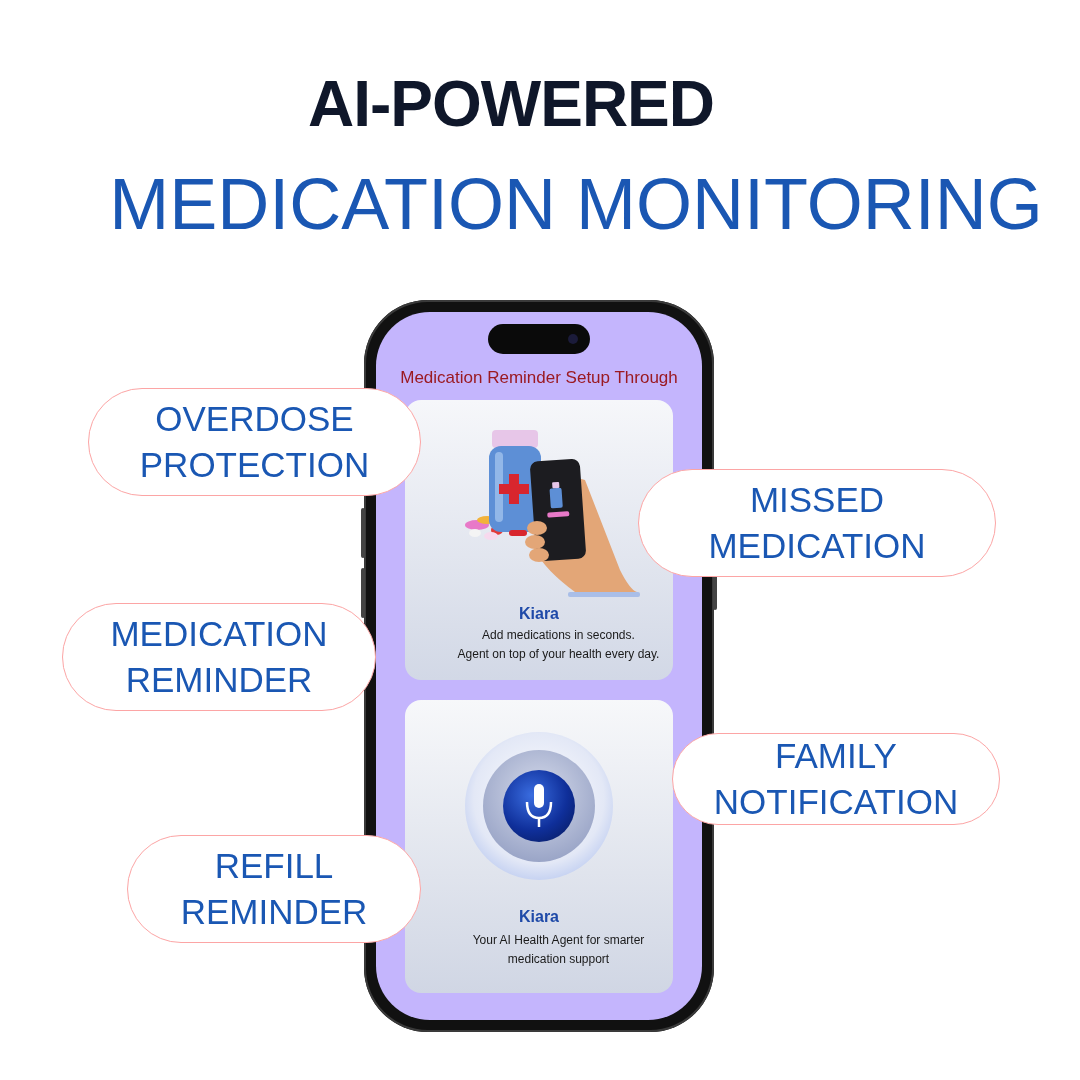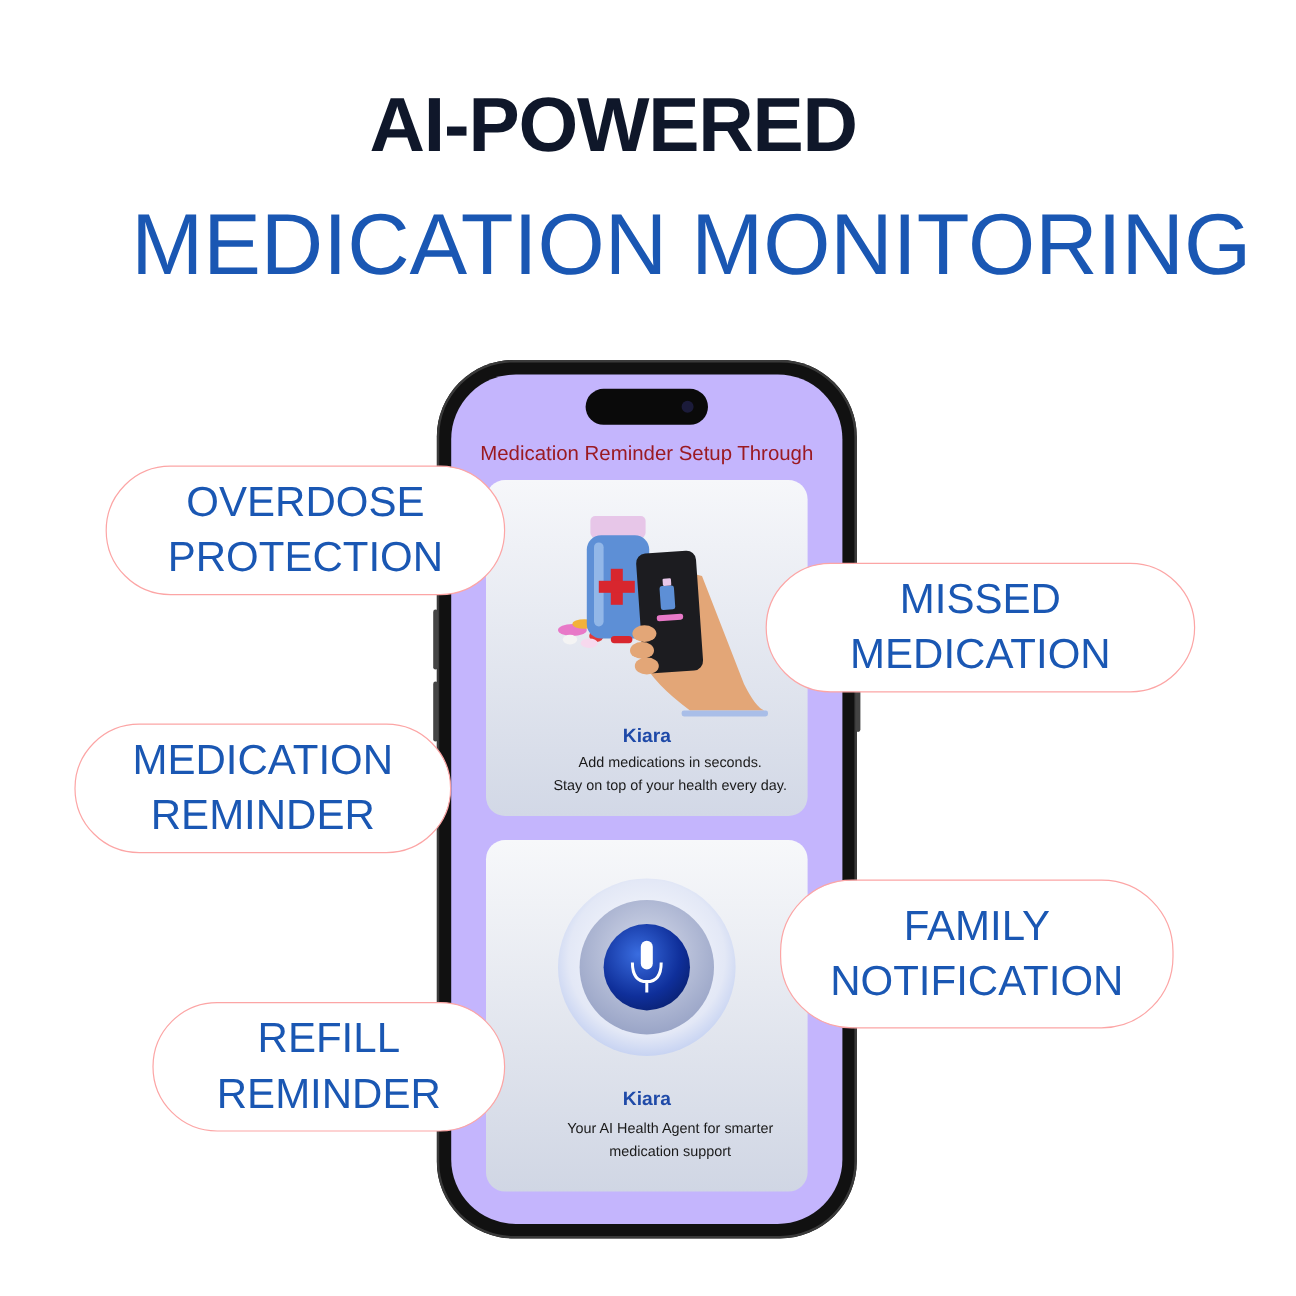--- a/index.html
+++ b/index.html
@@ -97,21 +97,21 @@
         <rect x="149" y="72" width="7" height="6" rx="1" fill="#e7c6e8" transform="rotate(-4 153 100)"></rect>
         <rect x="142" y="102" width="22" height="5" rx="2" fill="#e879c8" transform="rotate(-4 153 100)"></rect>
 
         <ellipse cx="132" cy="118" rx="10" ry="7" fill="#e3a677"></ellipse>
         <ellipse cx="130" cy="132" rx="10" ry="7" fill="#e3a677"></ellipse>
         <ellipse cx="134" cy="145" rx="10" ry="7" fill="#e3a677"></ellipse>
         <rect x="163" y="182" width="72" height="5" rx="2" fill="#a9bee8"></rect>
       </svg>
       <div class="card-title" style="top:205px;">Kiara</div>
       <div class="card-desc" style="top:226px;">Add medications in seconds.</div>
-      <div class="card-desc" style="top:245px;">Stay on top of your health every day.</div>
+      <div class="card-desc" style="top:245px;">Agent on top of your health every day.</div>
     </div>
 
     <div class="card card-kiara">
       <svg width="160" height="160" viewBox="0 0 160 160" style="position:absolute;left:54px;top:26px;">
         <defs>
           <radialGradient id="outerG" cx="50%" cy="45%" r="55%">
             <stop offset="0%" stop-color="#ffffff"></stop>
             <stop offset="80%" stop-color="#e3e8f6"></stop>
             <stop offset="100%" stop-color="#c7d3f2"></stop>
           </radialGradient>
@@ -146,20 +146,20 @@
   <span>PROTECTION</span>
 </div>
 <div class="pill" style="left:638px;top:469px;width:358px;height:108px;">
   <span>MISSED</span>
   <span>MEDICATION</span>
 </div>
 <div class="pill" style="left:62px;top:603px;width:314px;height:108px;">
   <span>MEDICATION</span>
   <span>REMINDER</span>
 </div>
-<div class="pill" style="left:650px;top:733px;width:328px;height:124px;">
+<div class="pill" style="left:672px;top:733px;width:328px;height:92px;">
   <span>FAMILY</span>
   <span>NOTIFICATION</span>
 </div>
 <div class="pill" style="left:127px;top:835px;width:294px;height:108px;">
   <span>REFILL</span>
   <span>REMINDER</span>
 </div>
 
 </body></html>

